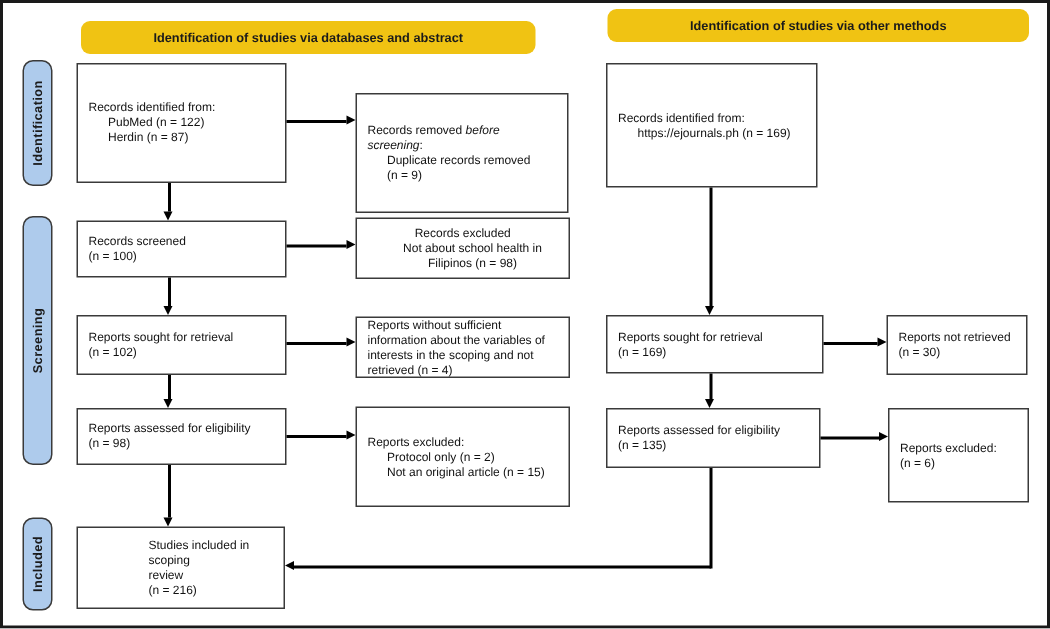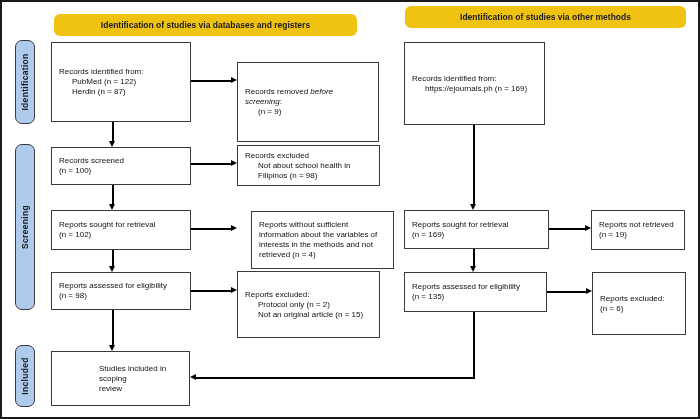--- a/index.html
+++ b/index.html
@@ -21,21 +21,21 @@
   .ah-r{border-top:3.5px solid transparent;border-bottom:3.5px solid transparent;border-left:6px solid #000;}
   .ah-d{border-left:3.5px solid transparent;border-right:3.5px solid transparent;border-top:6px solid #000;}
   .ah-l{border-top:3.5px solid transparent;border-bottom:3.5px solid transparent;border-right:6px solid #000;}
   i{font-style:italic;}
 </style>
 </head>
 <body>
 
 <div class="canvas">
 
-  <div class="banner" style="left:52px;top:12px;width:303px;height:22px;">Identification of studies via databases and registers</div>
+  <div class="banner" style="left:52px;top:12px;width:303px;height:22px;">Identification of studies via databases and abstract</div>
   <div class="banner" style="left:403px;top:4px;width:281px;height:22px;">Identification of studies via other methods</div>
 
   <div class="phase" style="left:13px;top:38px;width:20px;height:84px;">
     <span>Identification</span>
   </div>
   <div class="phase" style="left:13px;top:142px;width:20px;height:166px;">
     <span>Screening</span>
   </div>
   <div class="phase" style="left:13px;top:343px;width:20px;height:62px;">
     <span>Included</span>
@@ -46,51 +46,52 @@
       <div class="ln">Records identified from:</div>
       <div class="ln ind">PubMed (n = 122)</div>
       <div class="ln ind">Herdin (n = 87)</div>
     </div>
   </div>
 
   <div class="box" style="left:235px;top:40px;width:142px;height:80px;margin-top:20px;">
     <div class="txt">
       <div class="ln"><span>Records removed </span><i>before</i></div>
       <div class="ln"><i>screening</i><span>:</span></div>
+      <div class="ln ind">Duplicate records removed</div>
       <div class="ln ind">(n = 9)</div>
     </div>
   </div>
 
   <div class="box" style="left:49px;top:145px;width:140px;height:38px;">
     <div class="txt">
       <div class="ln">Records screened</div>
       <div class="ln">(n = 100)</div>
     </div>
   </div>
 
-  <div class="box" style="left:235px;top:143px;width:143px;height:41px;">
+  <div class="box" style="left:235px;top:143px;width:143px;height:41px;text-align:center;">
     <div class="txt">
       <div class="ln">Records excluded</div>
       <div class="ln ind">Not about school health in</div>
       <div class="ln ind">Filipinos (n = 98)</div>
     </div>
   </div>
 
   <div class="box" style="left:49px;top:208px;width:140px;height:40px;">
     <div class="txt">
       <div class="ln">Reports sought for retrieval</div>
       <div class="ln">(n = 102)</div>
     </div>
   </div>
 
-  <div class="box" style="left:235px;top:209px;width:143px;height:58px;margin-left:14px;">
+  <div class="box" style="left:235px;top:209px;width:143px;height:41px;">
     <div class="txt">
       <div class="ln">Reports without sufficient</div>
       <div class="ln">information about the variables of</div>
-      <div class="ln">interests in the methods and not</div>
+      <div class="ln">interests in the scoping and not</div>
       <div class="ln">retrieved (n = 4)</div>
     </div>
   </div>
 
   <div class="box" style="left:49px;top:270px;width:140px;height:38px;">
     <div class="txt">
       <div class="ln">Reports assessed for eligibility</div>
       <div class="ln">(n = 98)</div>
     </div>
   </div>
@@ -100,20 +101,21 @@
       <div class="ln">Reports excluded:</div>
       <div class="ln ind">Protocol only (n = 2)</div>
       <div class="ln ind">Not an original article (n = 15)</div>
     </div>
   </div>
 
   <div class="box" style="left:49px;top:349px;width:139px;height:55px;padding-left:47px;">
     <div class="txt">
       <div class="ln">Studies included in scoping</div>
       <div class="ln">review</div>
+      <div class="ln">(n = 216)</div>
     </div>
   </div>
 
   <div class="box" style="left:402px;top:40px;width:141px;height:83px;">
     <div class="txt">
       <div class="ln">Records identified from:</div>
       <div class="ln ind">https://ejournals.ph (n = 169)</div>
     </div>
   </div>
 
@@ -127,21 +129,21 @@
   <div class="box" style="left:402px;top:270px;width:143px;height:40px;">
     <div class="txt">
       <div class="ln">Reports assessed for eligibility</div>
       <div class="ln">(n = 135)</div>
     </div>
   </div>
 
   <div class="box" style="left:589px;top:208px;width:94px;height:40px;">
     <div class="txt">
       <div class="ln">Reports not retrieved</div>
-      <div class="ln">(n = 19)</div>
+      <div class="ln">(n = 30)</div>
     </div>
   </div>
 
   <div class="box" style="left:590px;top:270px;width:94px;height:63px;">
     <div class="txt">
       <div class="ln">Reports excluded:</div>
       <div class="ln">(n = 6)</div>
     </div>
   </div>
 

